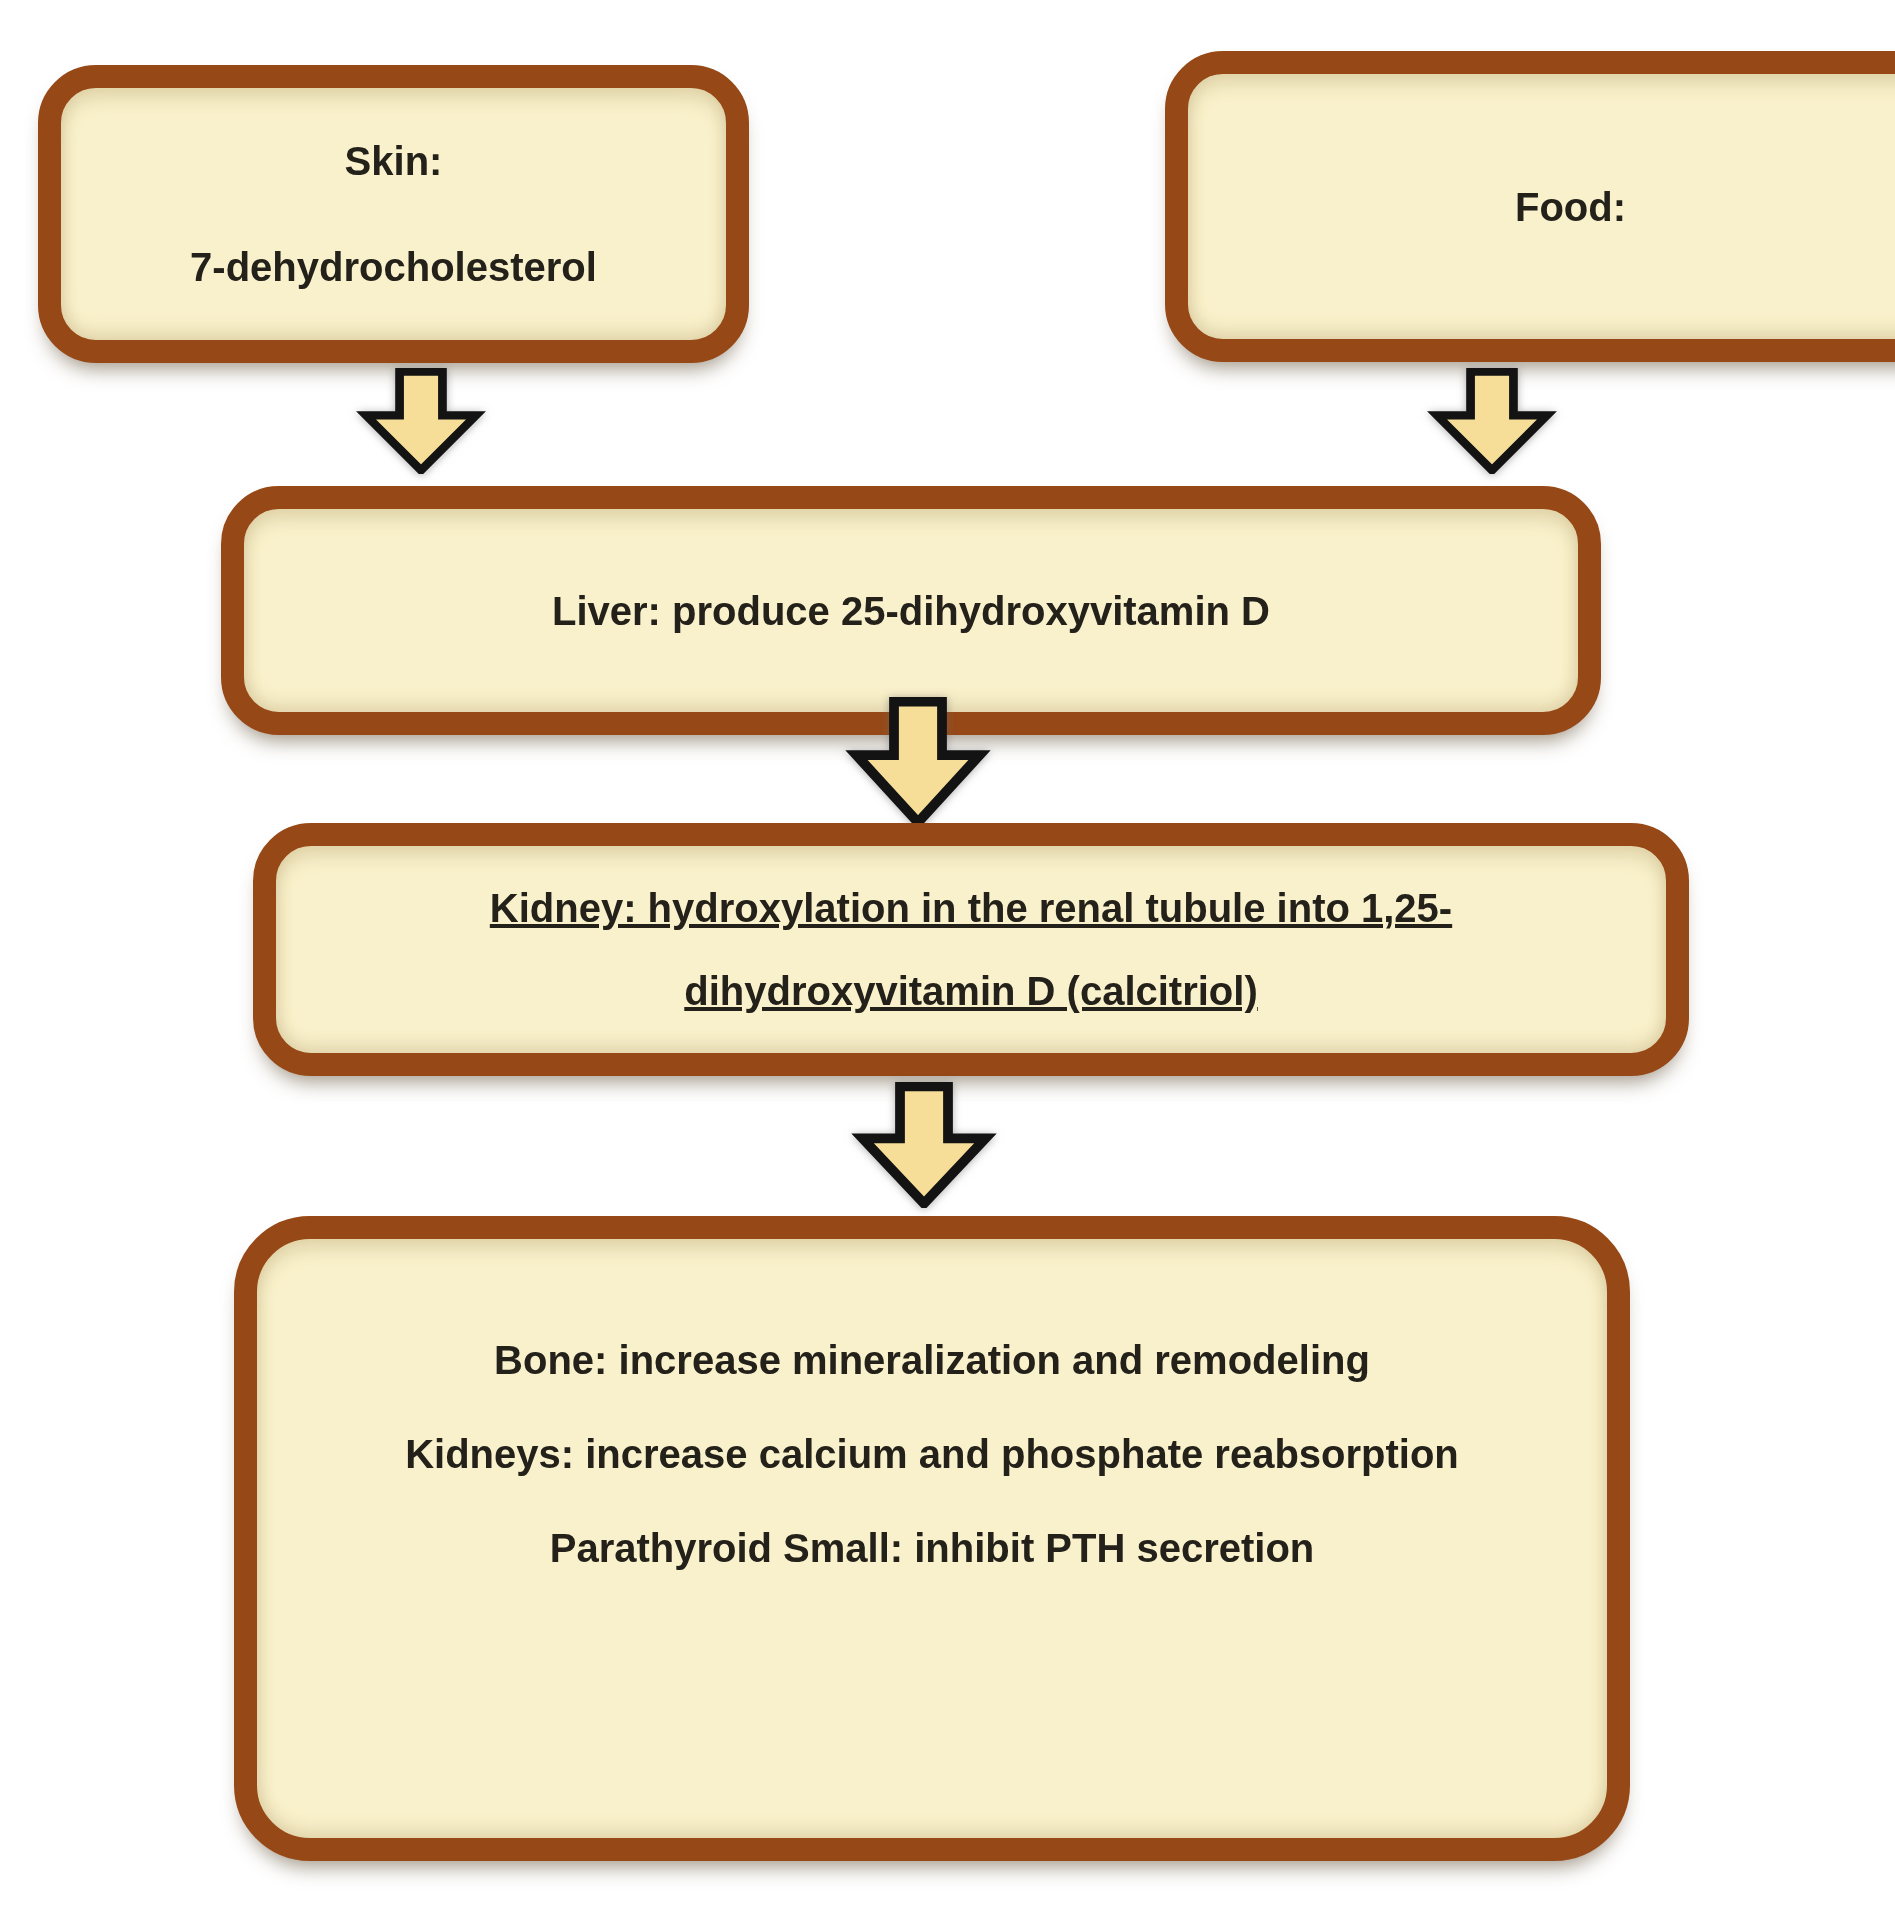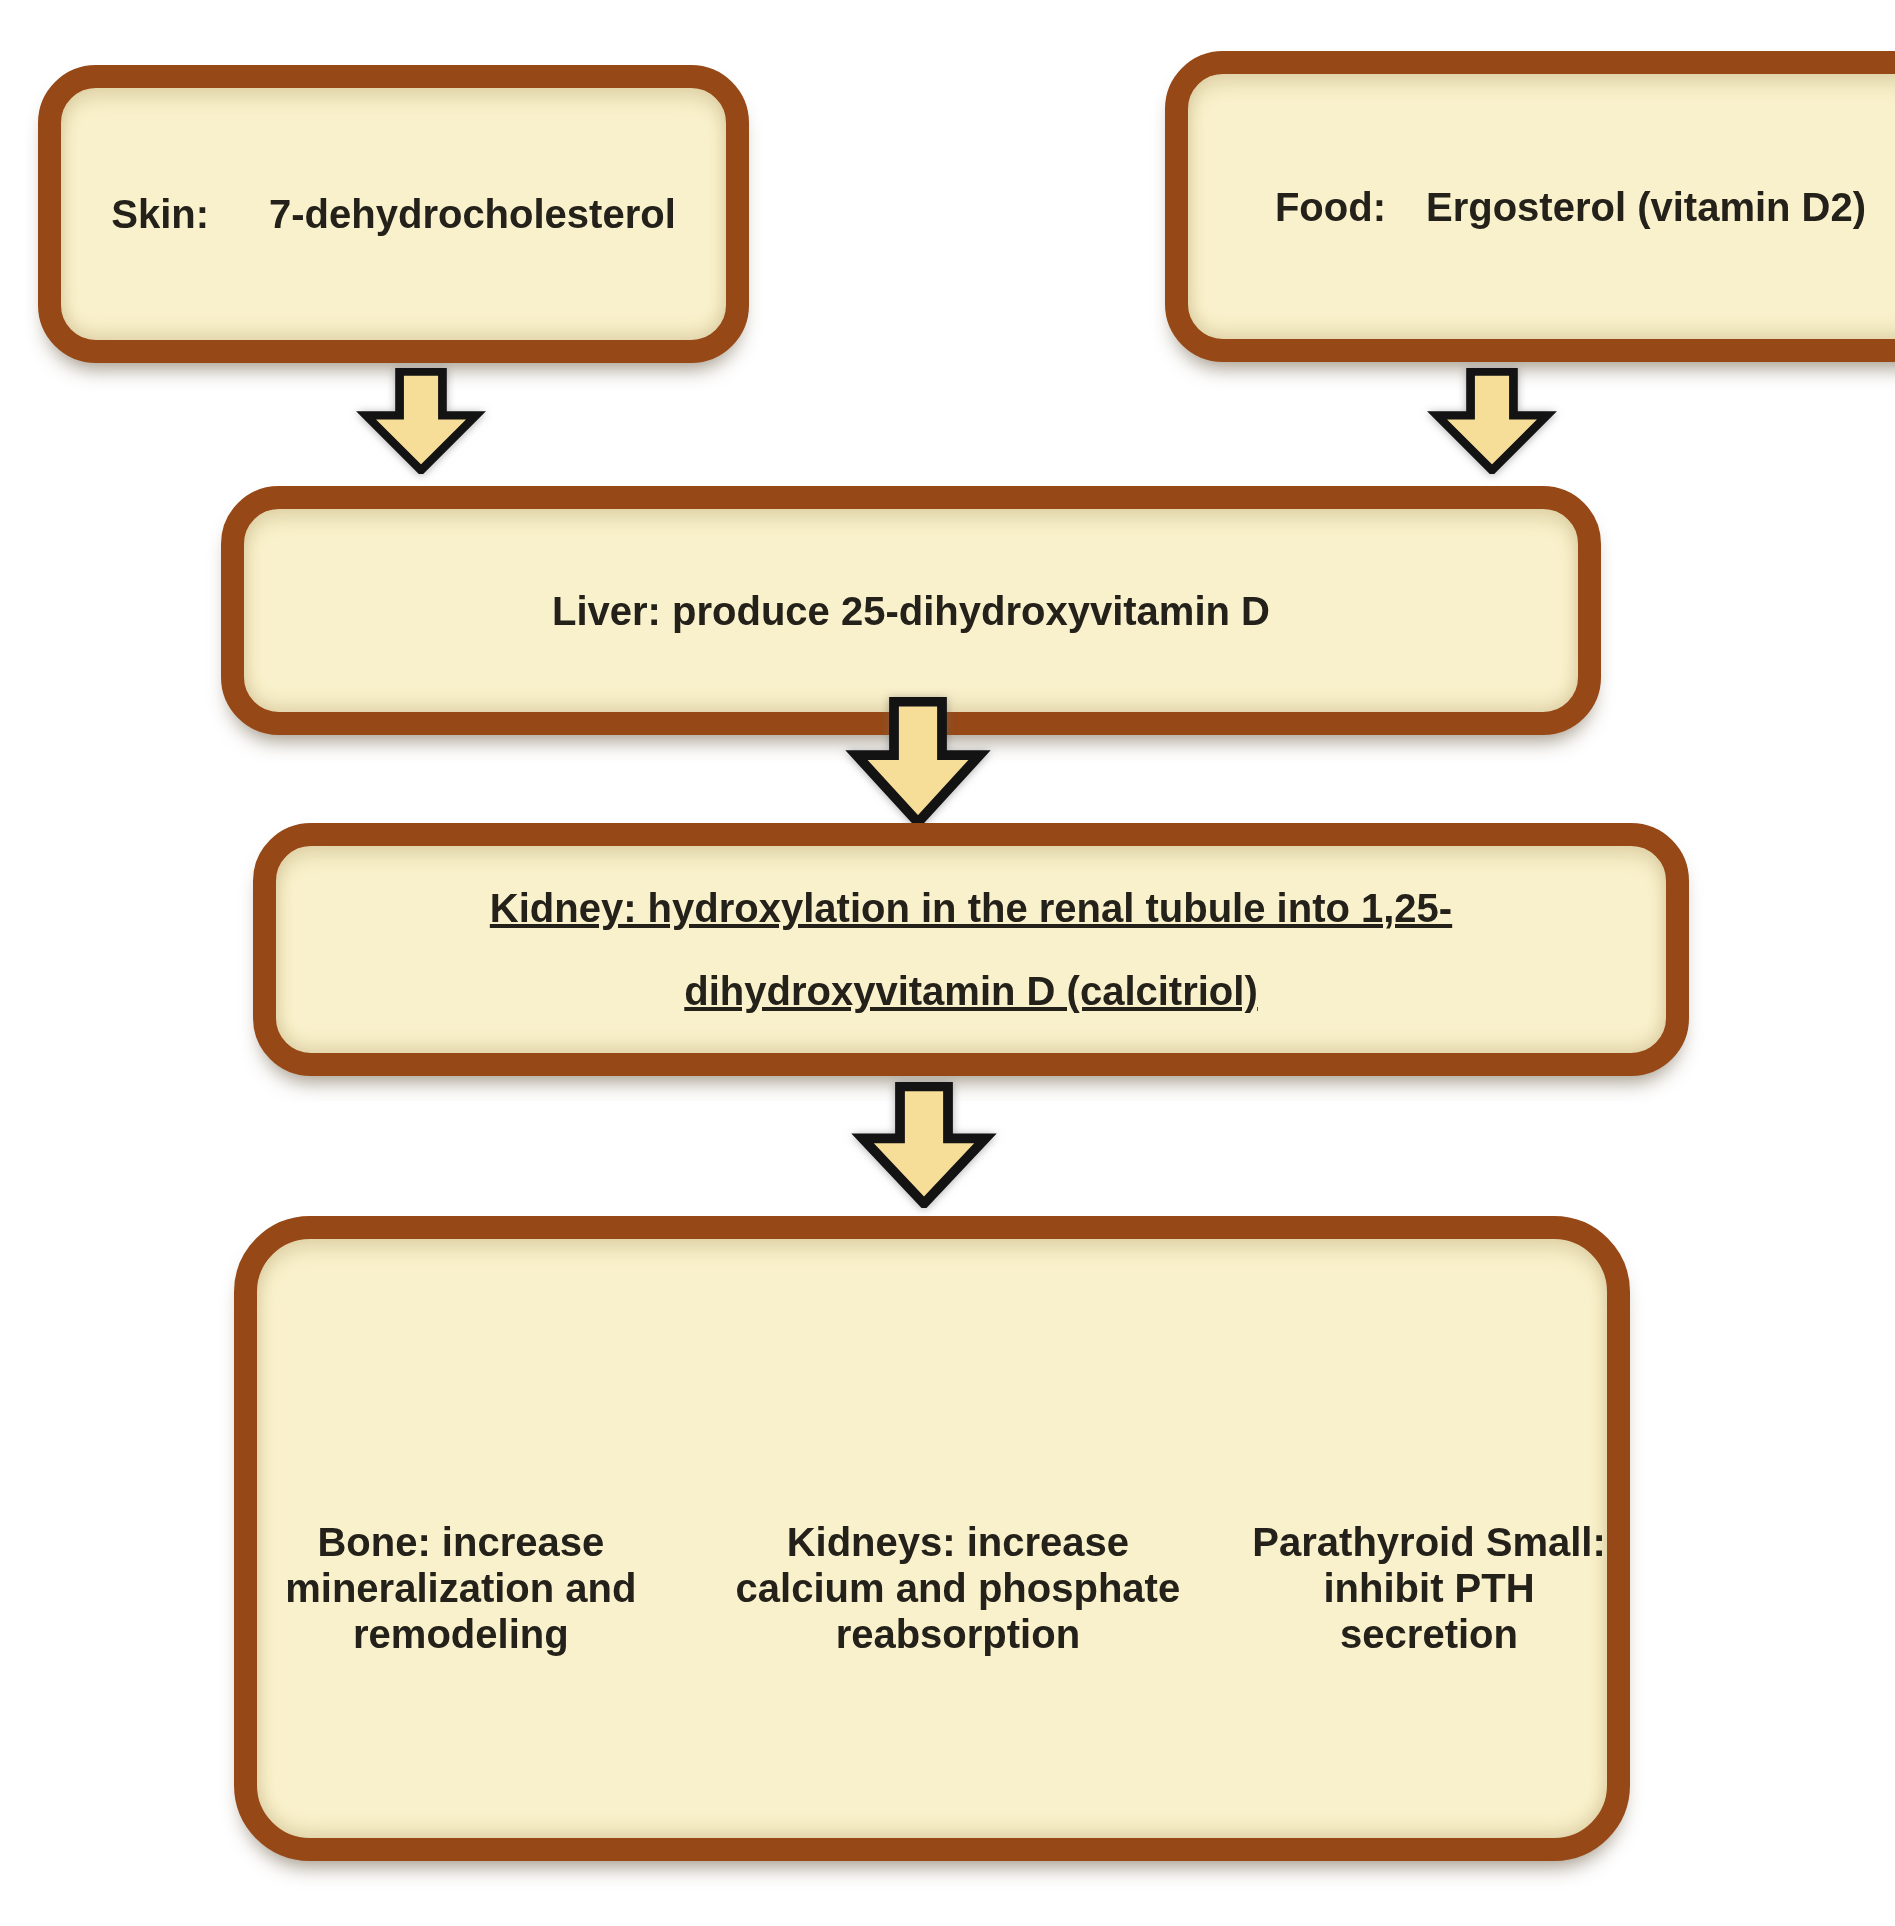--- a/index.html
+++ b/index.html
@@ -17,21 +17,21 @@
     position: absolute;
     box-sizing: border-box;
     border: 23px solid var(--box-border, #964816);
     background: var(--box-fill, #F9F1CB);
     border-radius: 58px;
     box-shadow:
       inset 0 10px 17.7px rgba(130, 100, 40, 0.20),
       inset 0 -8.8px 16.4px rgba(130, 95, 35, 0.16),
       0 14px 19px -8.8px rgba(75, 55, 25, 0.50);
     display: flex;
-    flex-direction: row;
+    flex-direction: column;
     align-items: center;
     justify-content: center;
     text-align: center;
   }
   .node .line {
     font-size: 40px;
     line-height: 46px;
     white-space: pre-line;
   }
   #skin-box   { left: 38px;   top: 65px;  width: 711px; height: 298px;  gap: 60px;  }
@@ -66,21 +66,20 @@
 
 <div class="page">
 
   <div class="node" id="skin-box">
     <div class="line">Skin:</div>
     <div class="line">7-dehydrocholesterol</div>
   </div>
 
   <div class="node" id="food-box">
     <div class="line">Food:</div>
-    <div class="line">Ergosterol (vitamin D2)</div>
   </div>
 
   <svg class="arrow" id="arrow-1" viewBox="0 0 100 85" preserveAspectRatio="none">
     <path d="M34 3 H66 V38 H91 L50 82 L9 38 H34 Z"></path>
   </svg>
 
   <svg class="arrow" id="arrow-2" viewBox="0 0 100 85" preserveAspectRatio="none">
     <path d="M34 3 H66 V38 H91 L50 82 L9 38 H34 Z"></path>
   </svg>
 

